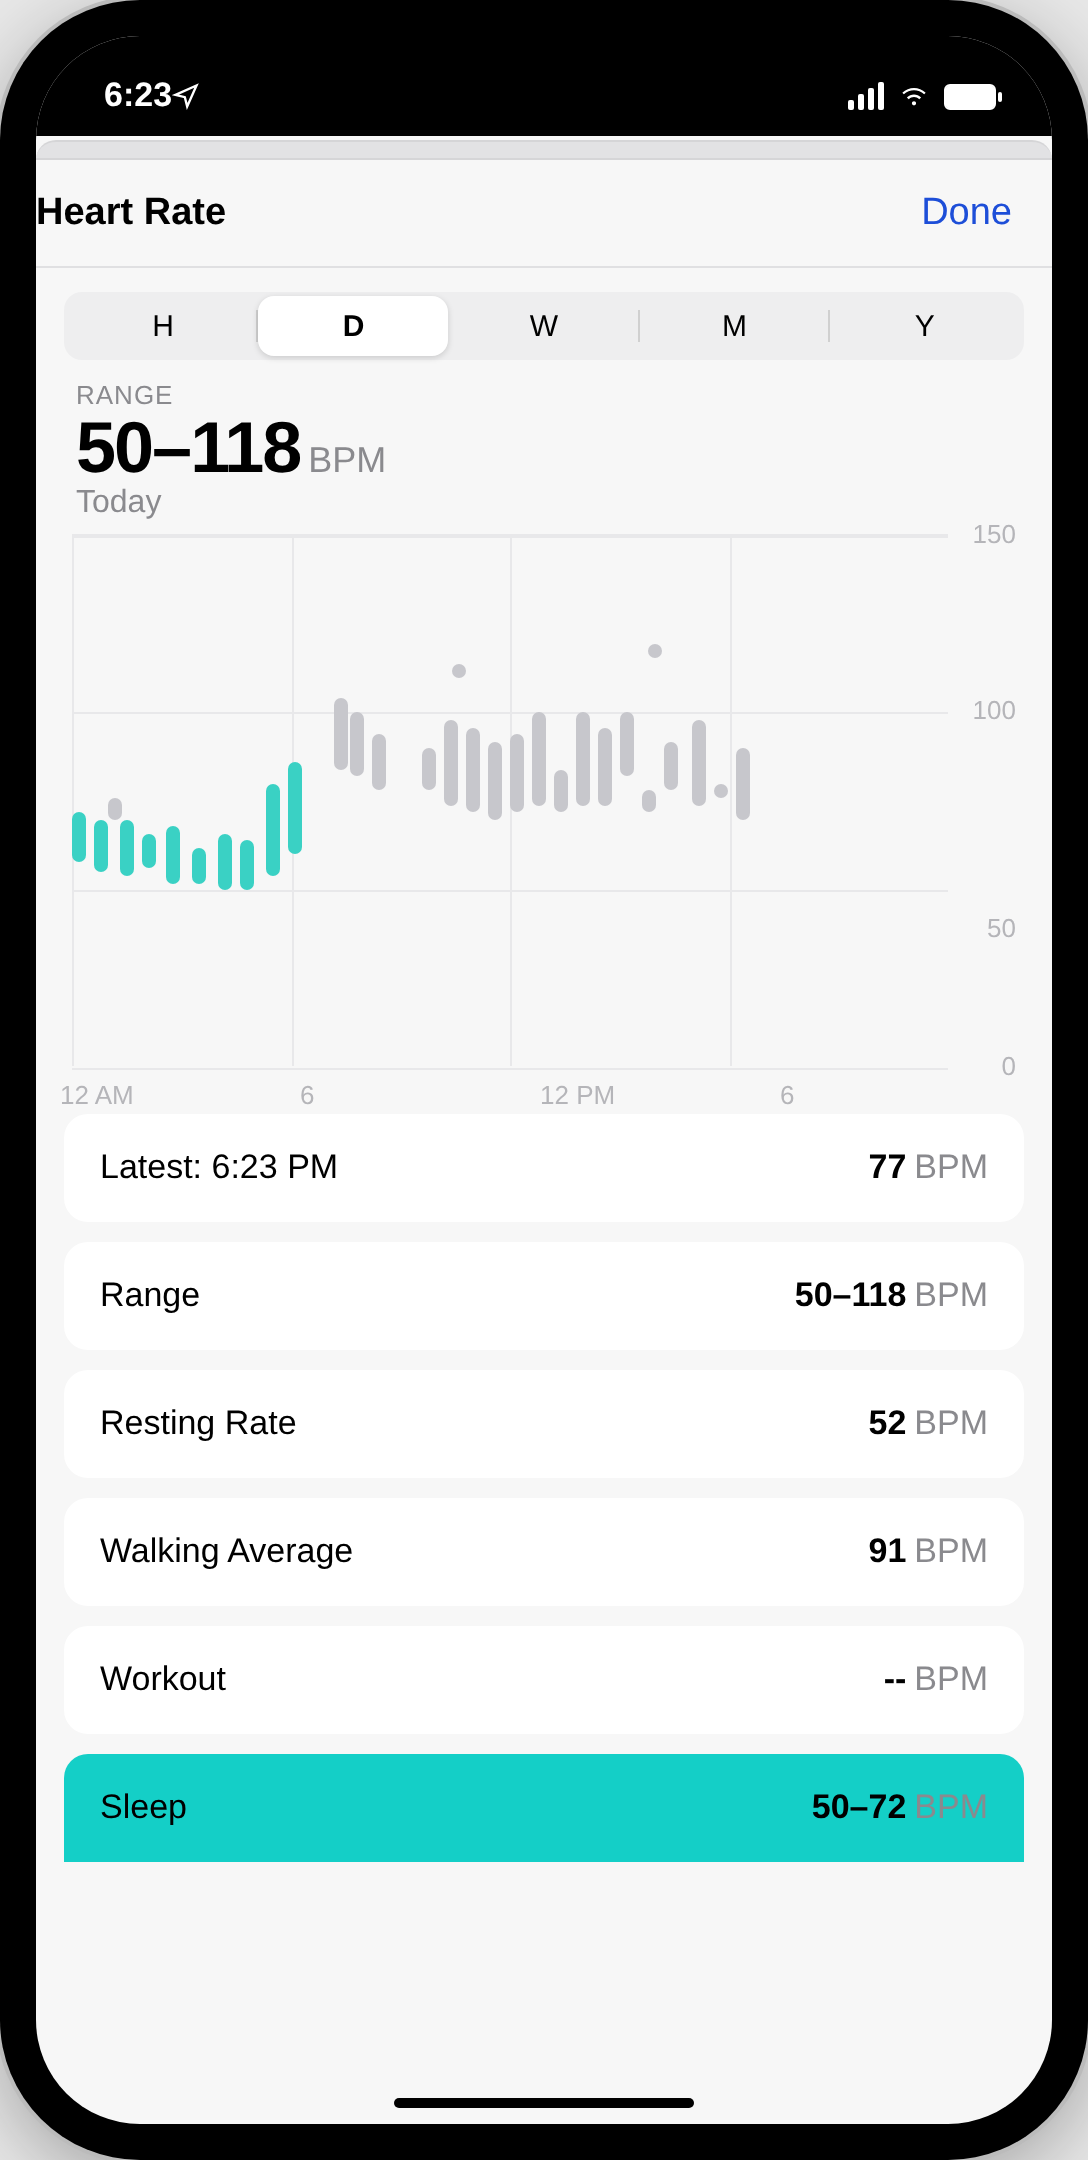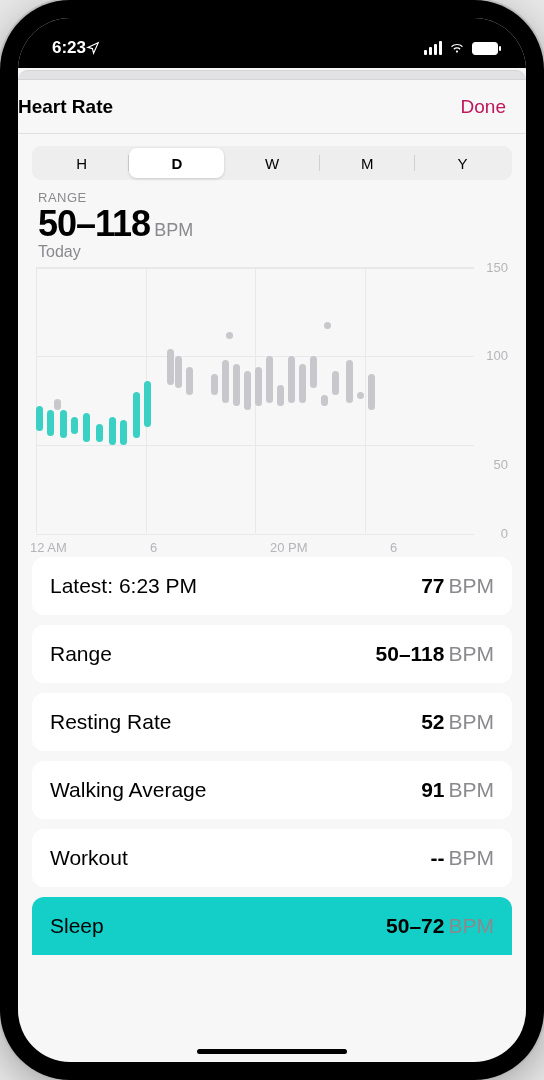--- a/index.html
+++ b/index.html
@@ -75,21 +75,21 @@
   .nav-bar {
     height: 54px;
     display: flex;
     align-items: center;
     justify-content: flex-start;
     position: relative;
     background: #f7f7f7;
     border-bottom: 1px solid #e0e0e2;
   }
   .nav-title { font-size: 19px; font-weight: 600; color:#000; }
-  .nav-done { position:absolute; right:20px; color:#be185d; font-size:19px; }
+  .nav-done { position:absolute; right:20px; color:#1d4ed8; font-size:19px; }
 
   .content { flex:1; overflow:hidden; padding: 12px 14px 0; }
 
   .seg-control {
     display:flex;
     background:#eeeeef;
     border-radius:9px;
     padding:2px;
     height:34px;
   }
@@ -132,21 +132,21 @@
 
   .cards { margin-top: 0; }
   .card {
     background:#fff;
     border-radius:12px;
     padding: 17px 18px;
     margin-bottom: 10px;
     display:flex;
     justify-content:space-between;
     align-items:center;
-    font-size:21px;
+    font-size:17px;
   }
   .card-label { color:#000; }
   .card-val { color:#000; font-weight:600; }
   .card-unit { color:#8a8a8e; font-weight:500; margin-left:4px; }
   .card.sleep {
     background:#14cfc7;
     border-radius:12px 12px 0 0;
     margin-bottom:0;
   }
 
@@ -254,21 +254,21 @@
           </div>
         <div id="yticks">
             <div class="y-tick" style="top: 266px;">0</div>
             <div class="y-tick" style="top: 177.333px; margin-top: 20px;">50</div>
             <div class="y-tick" style="top: 88.6667px;">100</div>
             <div class="y-tick" style="top: 0px;">150</div>
           </div>
         <div id="xticks">
             <div class="x-tick" style="left: calc(0% + 4px);">12 AM</div>
             <div class="x-tick" style="left: calc(25% + 4px);">6</div>
-            <div class="x-tick" style="left: calc(50% + 4px);">20 PM</div>
+            <div class="x-tick" style="left: calc(50% + 4px);">12 PM</div>
             <div class="x-tick" style="left: calc(75% + 4px);">6</div>
           </div>
       </div>
 
       <div class="cards" id="cards">
           <div class="card">
             <span class="card-label">Latest: 6:23 PM</span>
             <span><span class="card-val">77</span><span class="card-unit">BPM</span></span>
           </div>
           <div class="card">

